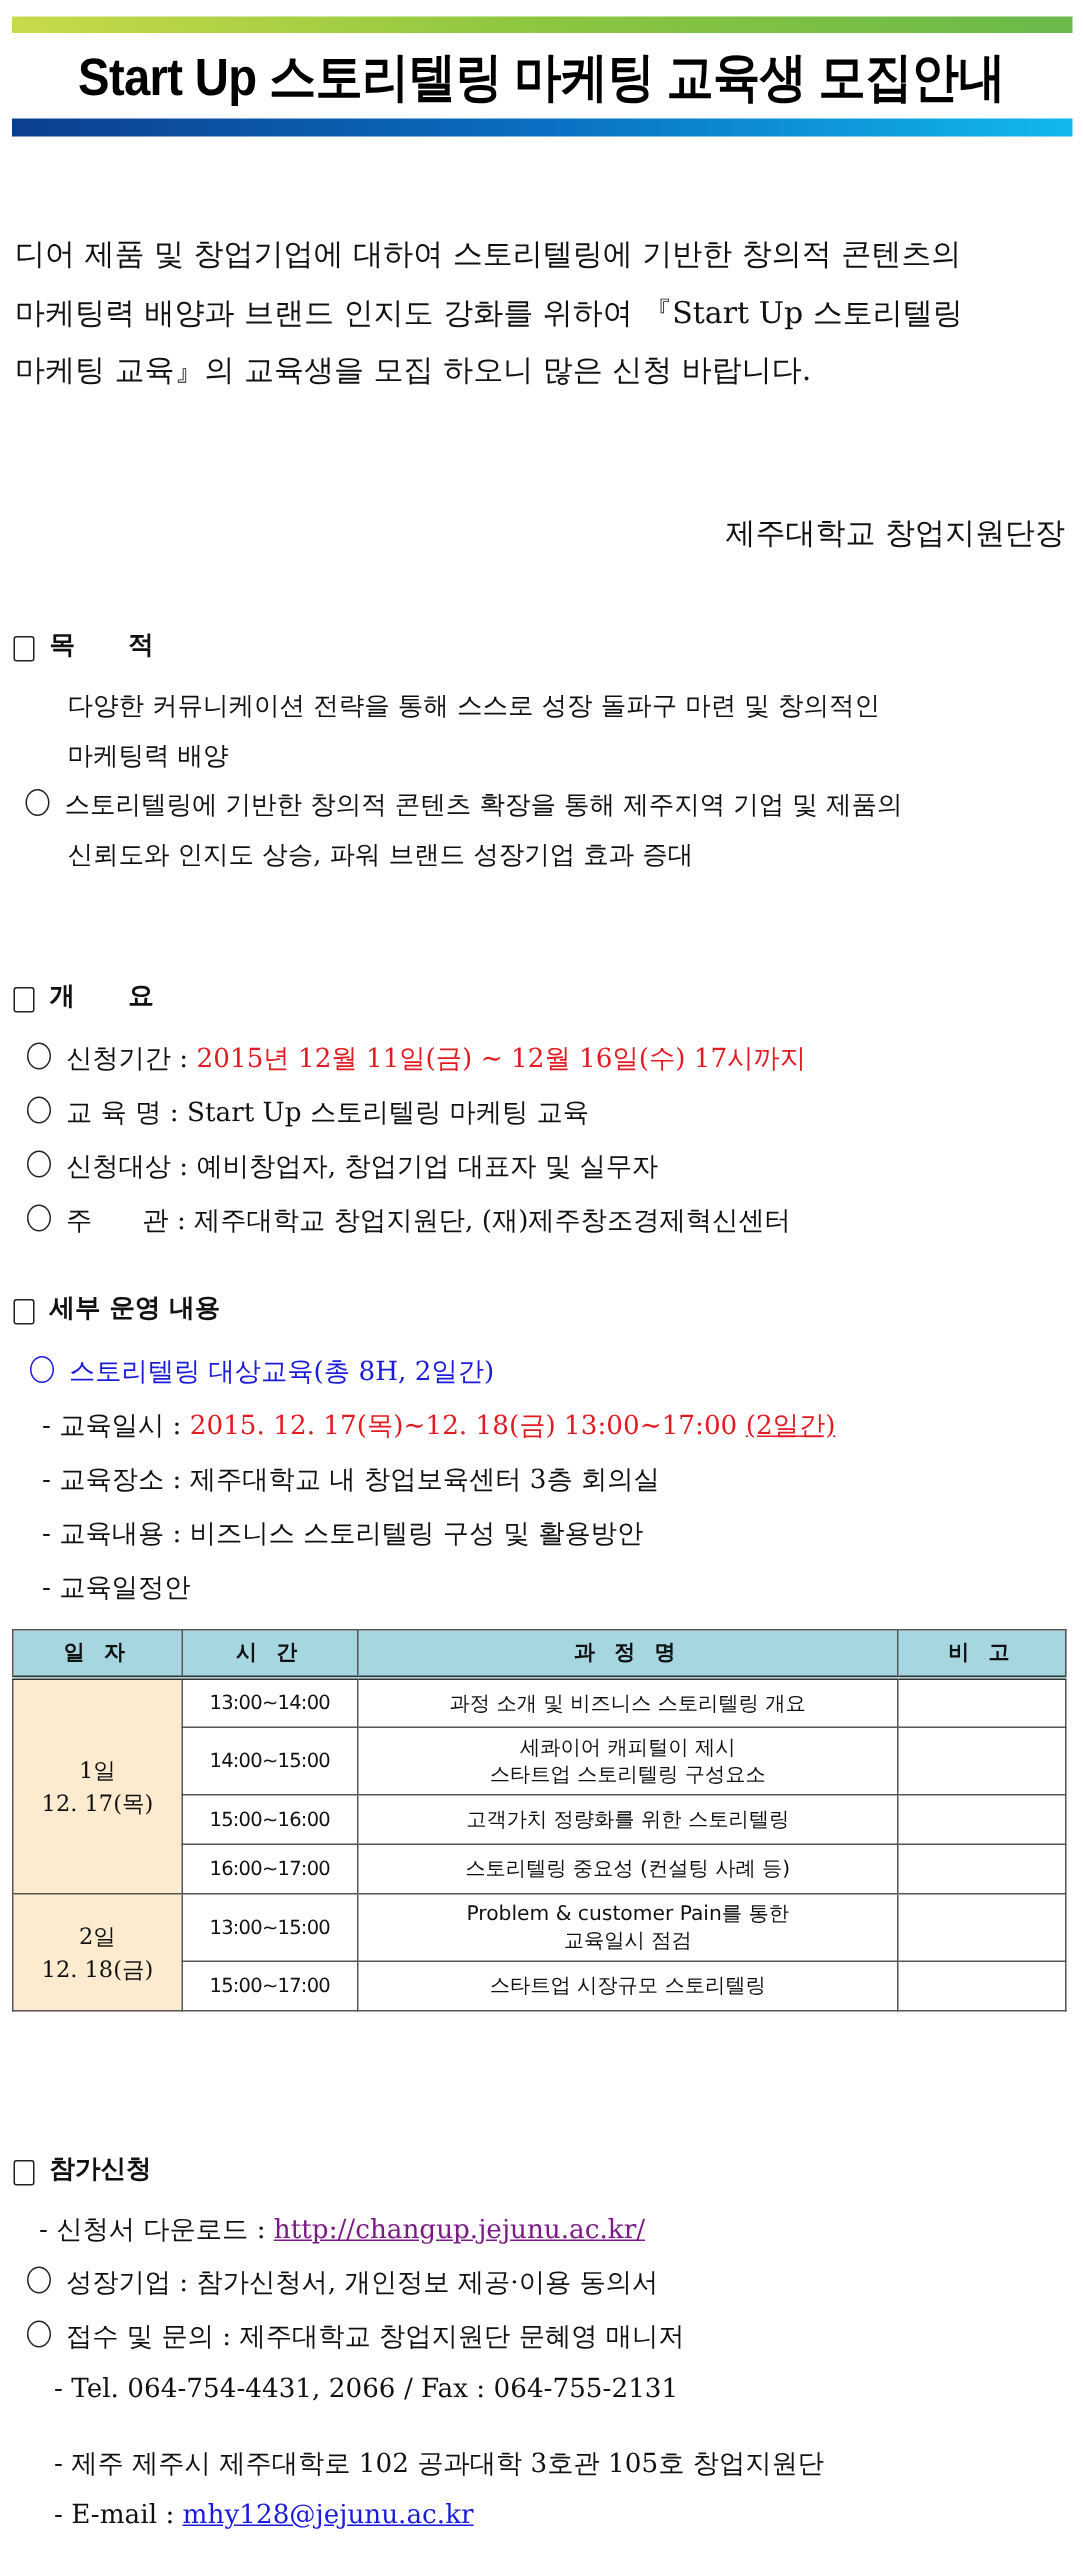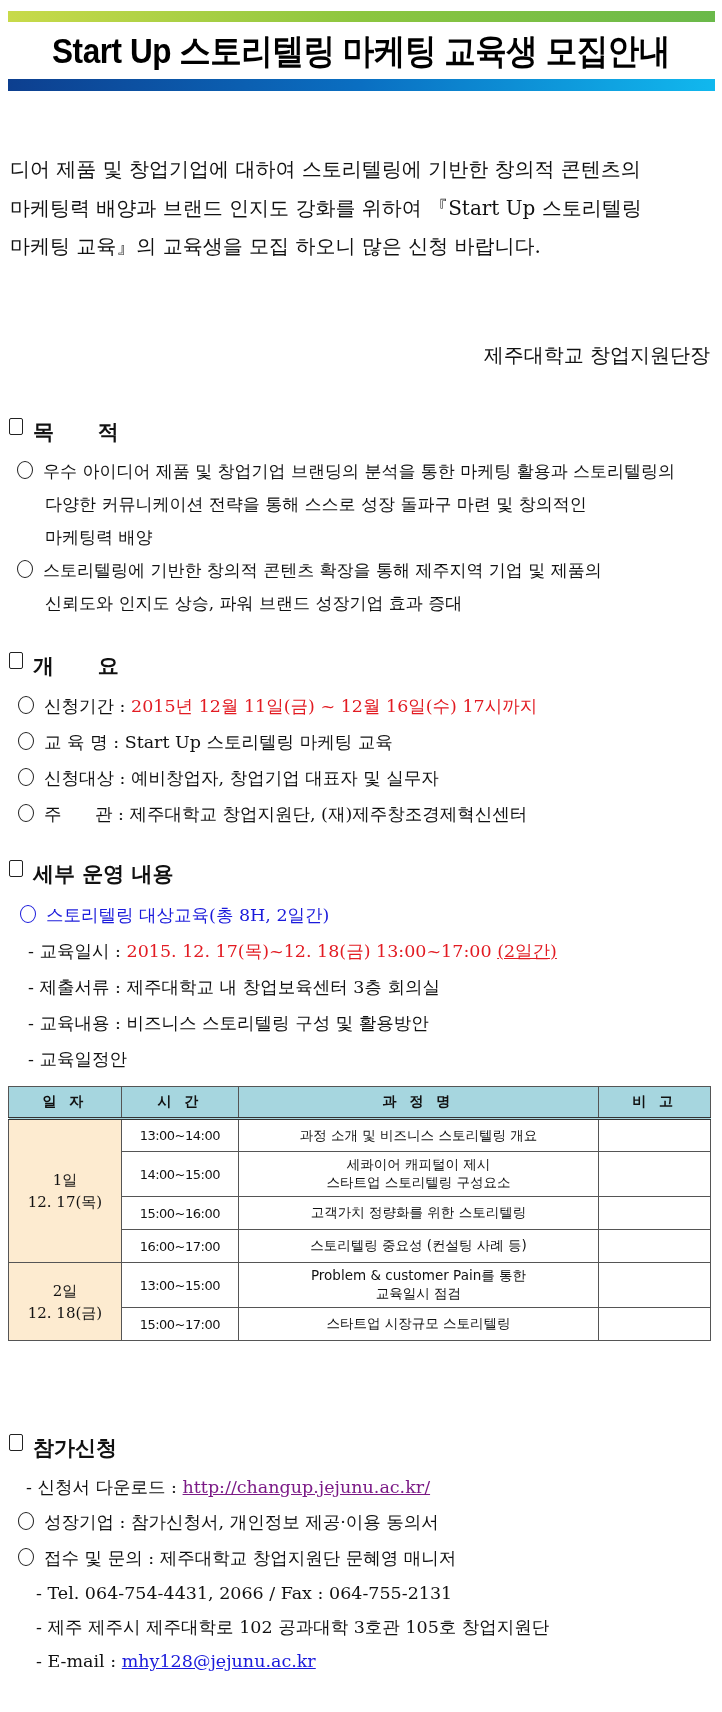--- a/index.html
+++ b/index.html
@@ -9,22 +9,22 @@
              background:linear-gradient(to right,#c8da4a,#8cc63f,#6ab94a); }
   .bar-bottom { position:absolute; left:8px; top:79px; width:707px; height:12px;
              background:linear-gradient(to right,#0d3f8f,#0a6fc2,#11b8ee); }
   .title { position:absolute; left:0; top:28px; width:722px; text-align:center;
            font-family:"Liberation Sans", "DejaVu Sans", sans-serif; font-weight:bold;
            font-size:35px; letter-spacing:-0.5px; transform:scaleX(0.9); color:#000; }
   .intro { position:absolute; left:10px; top:150px; width:702px; font-size:20px;
            line-height:38.5px; text-align:justify; }
   .intro p { margin:0; }
   .signer { position:absolute; right:12px; top:342px; font-size:20px; }
-  .section-head { position:absolute; left:9px; font-size:21px; font-weight:bold;
-                  font-family:"DejaVu Sans", "Liberation Sans", sans-serif; display:flex; align-items:flex-start; }
+  .section-head { position:absolute; left:9px; font-size:17px; font-weight:bold;
+                  font-family:"DejaVu Sans", "Liberation Sans", sans-serif; display:flex; align-items:flex-end; }
   .box { display:inline-block; width:12px; height:15px; border:1.6px solid #222;
          border-radius:2px; margin-right:10px; }
   .lines { position:absolute; font-size:17.5px; }
   .line { height:36px; line-height:36px; white-space:nowrap; }
   .purpose { left:17px; top:455px; width:700px; }
   .purpose .line { height:33px; line-height:33px; font-size:17px; }
   .circ { display:inline-block; width:14px; height:16px; border:1.5px solid #222;
           border-radius:50%; vertical-align:-2px; margin-right:10px; }
   .indent { padding-left:28px; }
   .red { color:#e21b22; }
@@ -54,21 +54,20 @@
   <p>마케팅력 배양과 브랜드 인지도 강화를 위하여 『Start Up 스토리텔링</p>
   <p>마케팅 교육』의 교육생을 모집 하오니 많은 신청 바랍니다.</p>
 </div>
 <div class="signer">제주대학교 창업지원단장</div>
 
 <div class="section-head" style="top:418px;">
   <span class="box"></span>
   <span style="white-space:pre;">목      적</span>
 </div>
 <div class="lines purpose">
-  <div class="line"><span class="circ"></span><span>우수 아이디어 제품 및 창업기업 브랜딩의 분석을 통한 마케팅 활용과 스토리텔링의</span></div>
   <div class="line indent">다양한 커뮤니케이션 전략을 통해 스스로 성장 돌파구 마련 및 창의적인</div>
   <div class="line indent">마케팅력 배양</div>
   <div class="line"><span class="circ"></span><span>스토리텔링에 기반한 창의적 콘텐츠 확장을 통해 제주지역 기업 및 제품의</span></div>
   <div class="line indent">신뢰도와 인지도 상승, 파워 브랜드 성장기업 효과 증대</div>
 </div>
 
 <div class="section-head" style="top:652px;">
   <span class="box"></span>
   <span style="white-space:pre;">개      요</span>
 </div>
@@ -79,21 +78,21 @@
   <div class="line"><span class="circ"></span><span style="white-space:pre;">주      관 : </span><span>제주대학교 창업지원단, (재)제주창조경제혁신센터</span></div>
 </div>
 
 <div class="section-head" style="top:860px;">
   <span class="box"></span>
   <span>세부 운영 내용</span>
 </div>
 <div class="lines" style="left:20px; top:897px;">
   <div class="line blue"><span class="circ" style="border-color:#1a1adb;"></span><span>스토리텔링 대상교육(총 8H, 2일간)</span></div>
   <div class="line" style="padding-left:8px;"><span>- 교육일시 : </span><span class="red" style="white-space:pre;">2015. 12. 17(목)~12. 18(금) 13:00~17:00 </span><span class="red ul-red">(2일간)</span></div>
-  <div class="line" style="padding-left:8px;"><span>- 제출서류 : </span><span>제주대학교 내 창업보육센터 3층 회의실</span></div>
+  <div class="line" style="padding-left:8px;"><span>- 교육장소 : </span><span>제주대학교 내 창업보육센터 3층 회의실</span></div>
   <div class="line" style="padding-left:8px;"><span>- 교육내용 : </span><span>비즈니스 스토리텔링 구성 및 활용방안</span></div>
   <div class="line" style="padding-left:8px;"><span>- 교육일정안</span></div>
 </div>
 
 <table class="sched">
   <colgroup>
       <col style="width:113px">
       <col style="width:117px">
       <col style="width:361px">
       <col style="width:112px">
@@ -154,15 +153,15 @@
 
 <div class="section-head" style="top:1434px;">
   <span class="box"></span>
   <span>참가신청</span>
 </div>
 <div class="lines" style="left:18px; top:1470px;">
   <div class="line" style="height:34px; line-height:34px; padding-left:8px;"><span>- 신청서 다운로드 : </span><span class="link-purple">http://changup.jejunu.ac.kr/</span></div>
   <div class="line"><span class="circ"></span><span>성장기업 : </span><span>참가신청서, 개인정보 제공·이용 동의서</span></div>
   <div class="line"><span class="circ"></span><span>접수 및 문의 : </span><span>제주대학교 창업지원단 문혜영 매니저</span></div>
   <div class="line" style="height:34px; line-height:34px; padding-left:18px;">- Tel. 064-754-4431, 2066 / Fax : 064-755-2131</div>
-  <div class="line" style="height:34px; line-height:34px; padding-left:18px;">- 제주 제주시 제주대학로 102 공과대학 3호관 105호 창업지원단</div>
+  <div class="line" style="height:34px; line-height:34px; padding-left:18px;margin-top:16px;">- 제주 제주시 제주대학로 102 공과대학 3호관 105호 창업지원단</div>
   <div class="line" style="height:34px; line-height:34px; padding-left:18px;"><span>- E-mail : </span><span class="link-blue">mhy128@jejunu.ac.kr</span></div>
 </div>
 
 </body></html>

